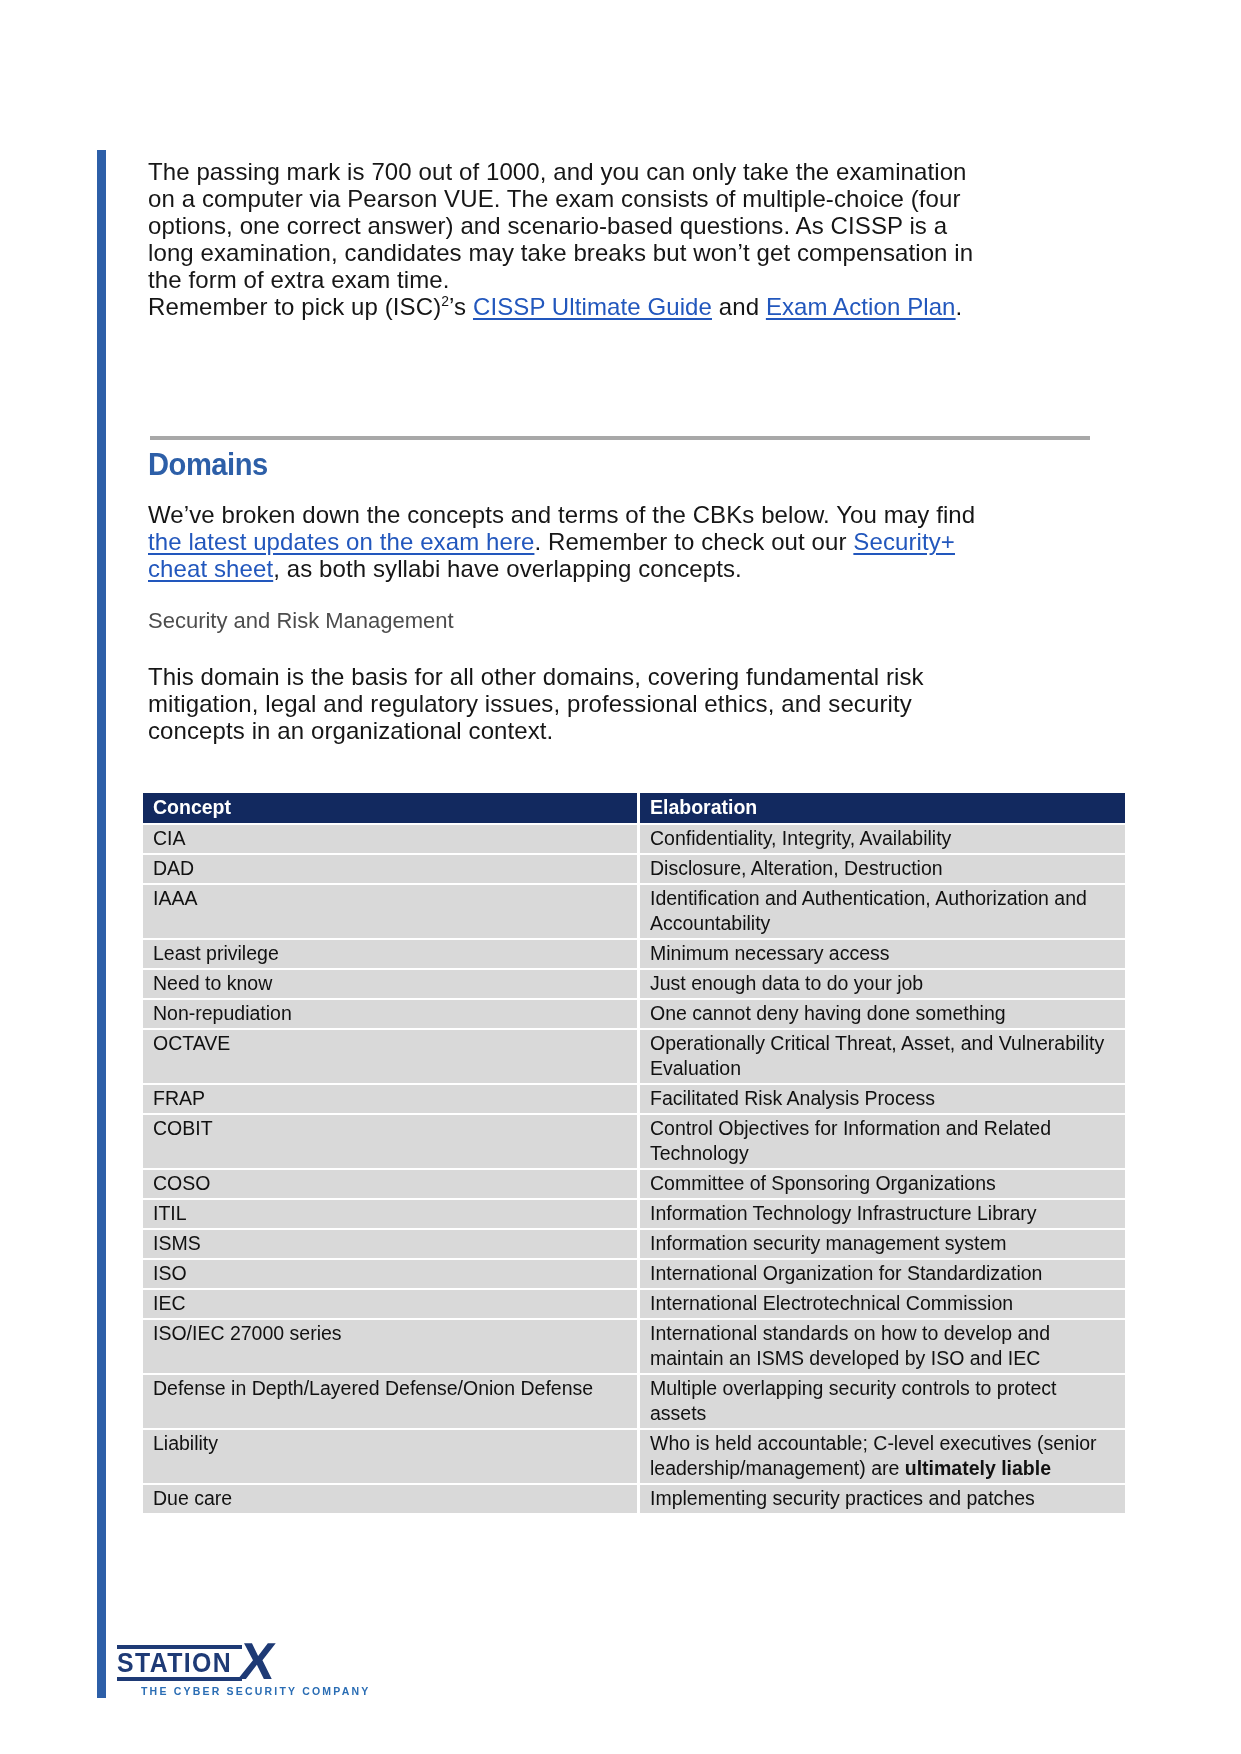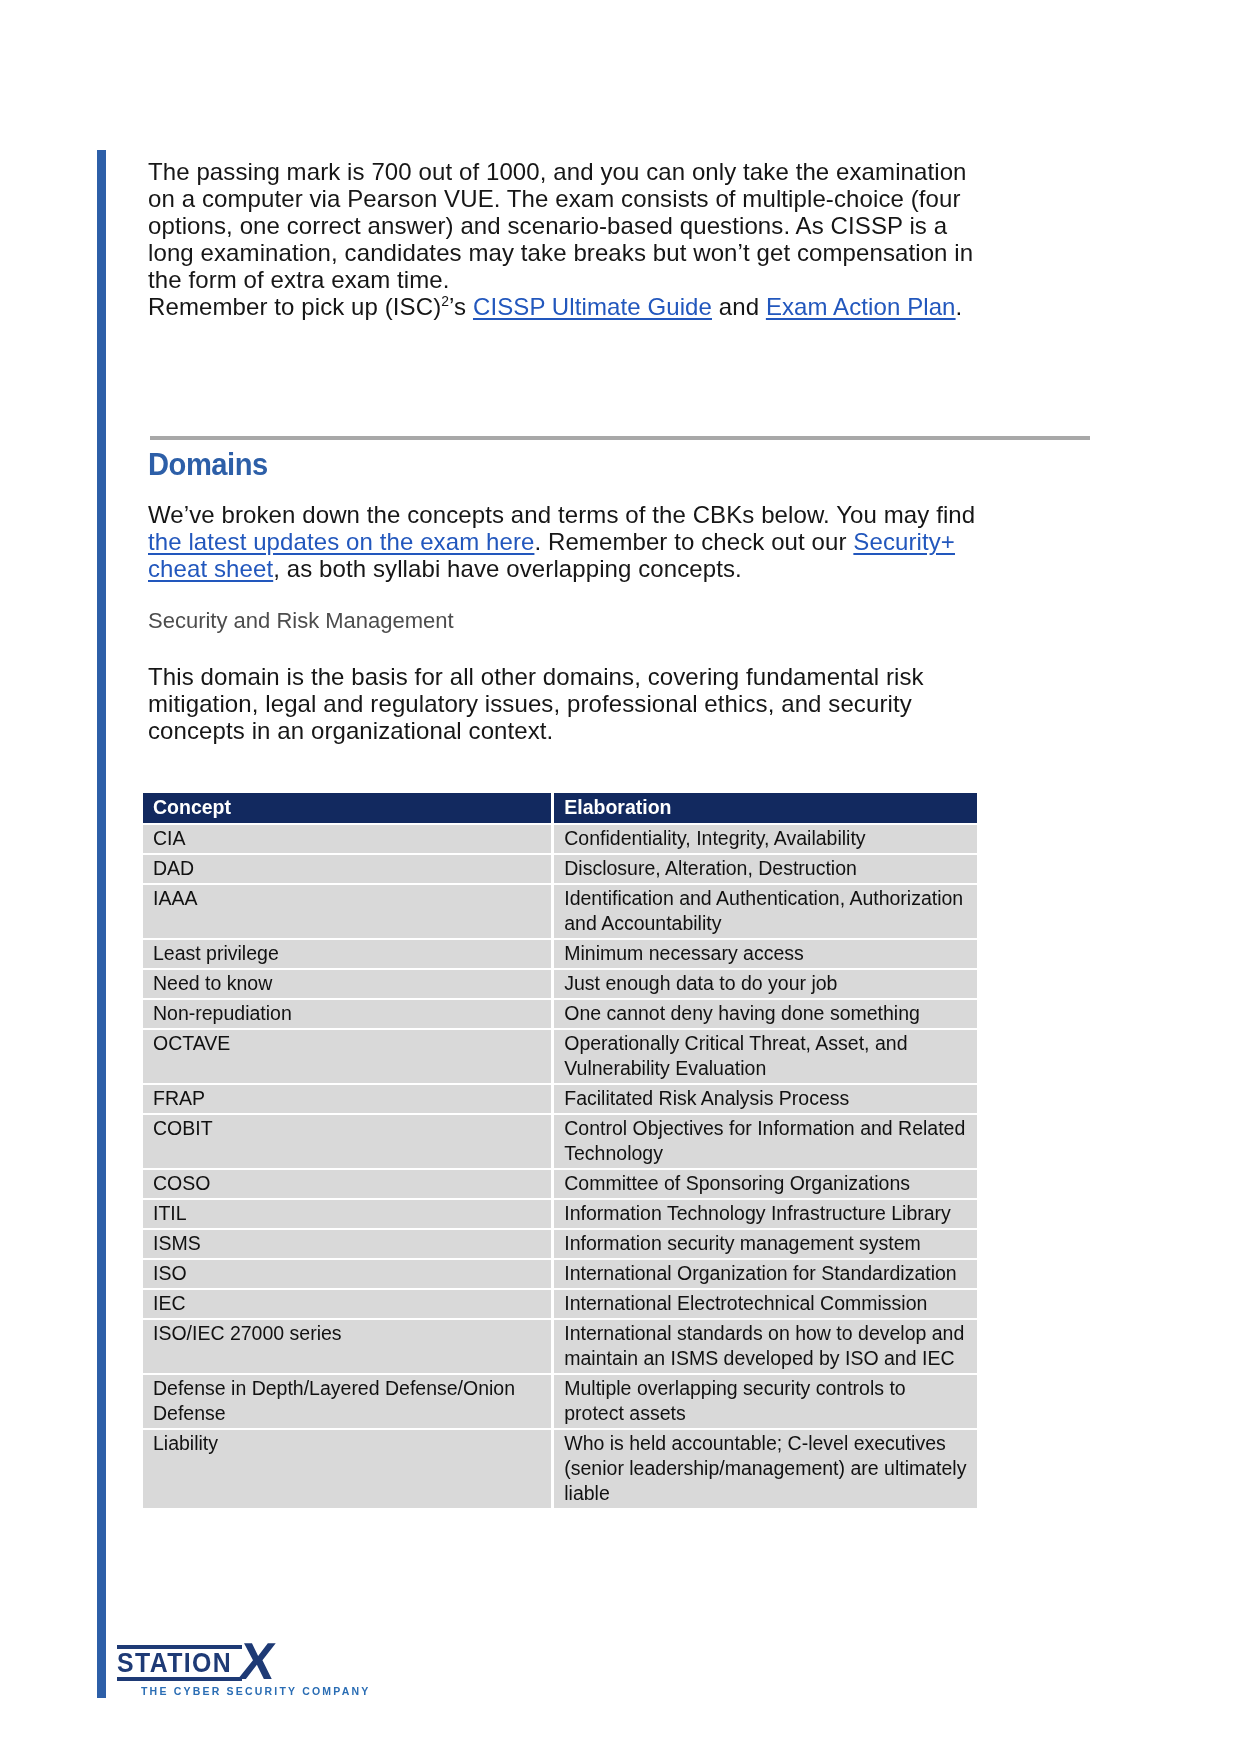--- a/index.html
+++ b/index.html
@@ -60,21 +60,21 @@
     top: 608px;
     font-size: 22px;
     font-weight: 400;
     color: #4d4d4d;
   }
   #risk-para { top: 655px; width: 852px; margin-top: 8px; }
 
   table.concept-table {
     position: absolute;
     left: -5px; top: 793px;
-    width: 834px;
+    width: 982px;
     border-collapse: separate;
     border-spacing: 0;
     font-size: 19.5px;
   }
   table.concept-table th, table.concept-table td {
     border-bottom: 2px solid #ffffff;
     border-right: 3px solid #ffffff;
     vertical-align: top;
     text-align: left;
     padding: 1px 8px 2px 10px;
@@ -83,21 +83,21 @@
   table.concept-table th:last-child, table.concept-table td:last-child { border-right: none; }
   table.concept-table th {
     background: #12295f;
     color: #ffffff;
     font-weight: bold;
     padding-top: 2px; padding-bottom: 3px;
   }
   table.concept-table td { background: #d9d9d9; color: #111111; }
   col.c-concept { width: 497px; }
   col.c-elab { width: 485px; }
-  td strong { font-weight: normal; }
+  td strong { font-weight: bold; }
 
   .logo {
     position: absolute;
     left: 117px; top: 1641px;
     width: 185px;
   }
   .logo-main { display: flex; align-items: flex-end; }
   .logo-station {
     border-top: 4px solid #1e3a75;
     border-bottom: 4px solid #1e3a75;
@@ -225,20 +225,24 @@
           <td>International standards on how to develop and maintain an ISMS developed by ISO and IEC</td>
         </tr>
         <tr>
           <td>Defense in Depth/Layered Defense/Onion Defense</td>
           <td>Multiple overlapping security controls to protect assets</td>
         </tr>
         <tr>
           <td>Liability</td>
           <td>Who is held accountable; C-level executives (senior leadership/management) are <strong>ultimately liable</strong></td>
         </tr>
+        <tr>
+          <td>Due care</td>
+          <td>Implementing security practices and patches</td>
+        </tr>
       </tbody>
   </table>
 
 </div>
 
 <div class="logo">
   <div class="logo-main">
     <div class="logo-station">
       <span>STATION</span>
     </div>

